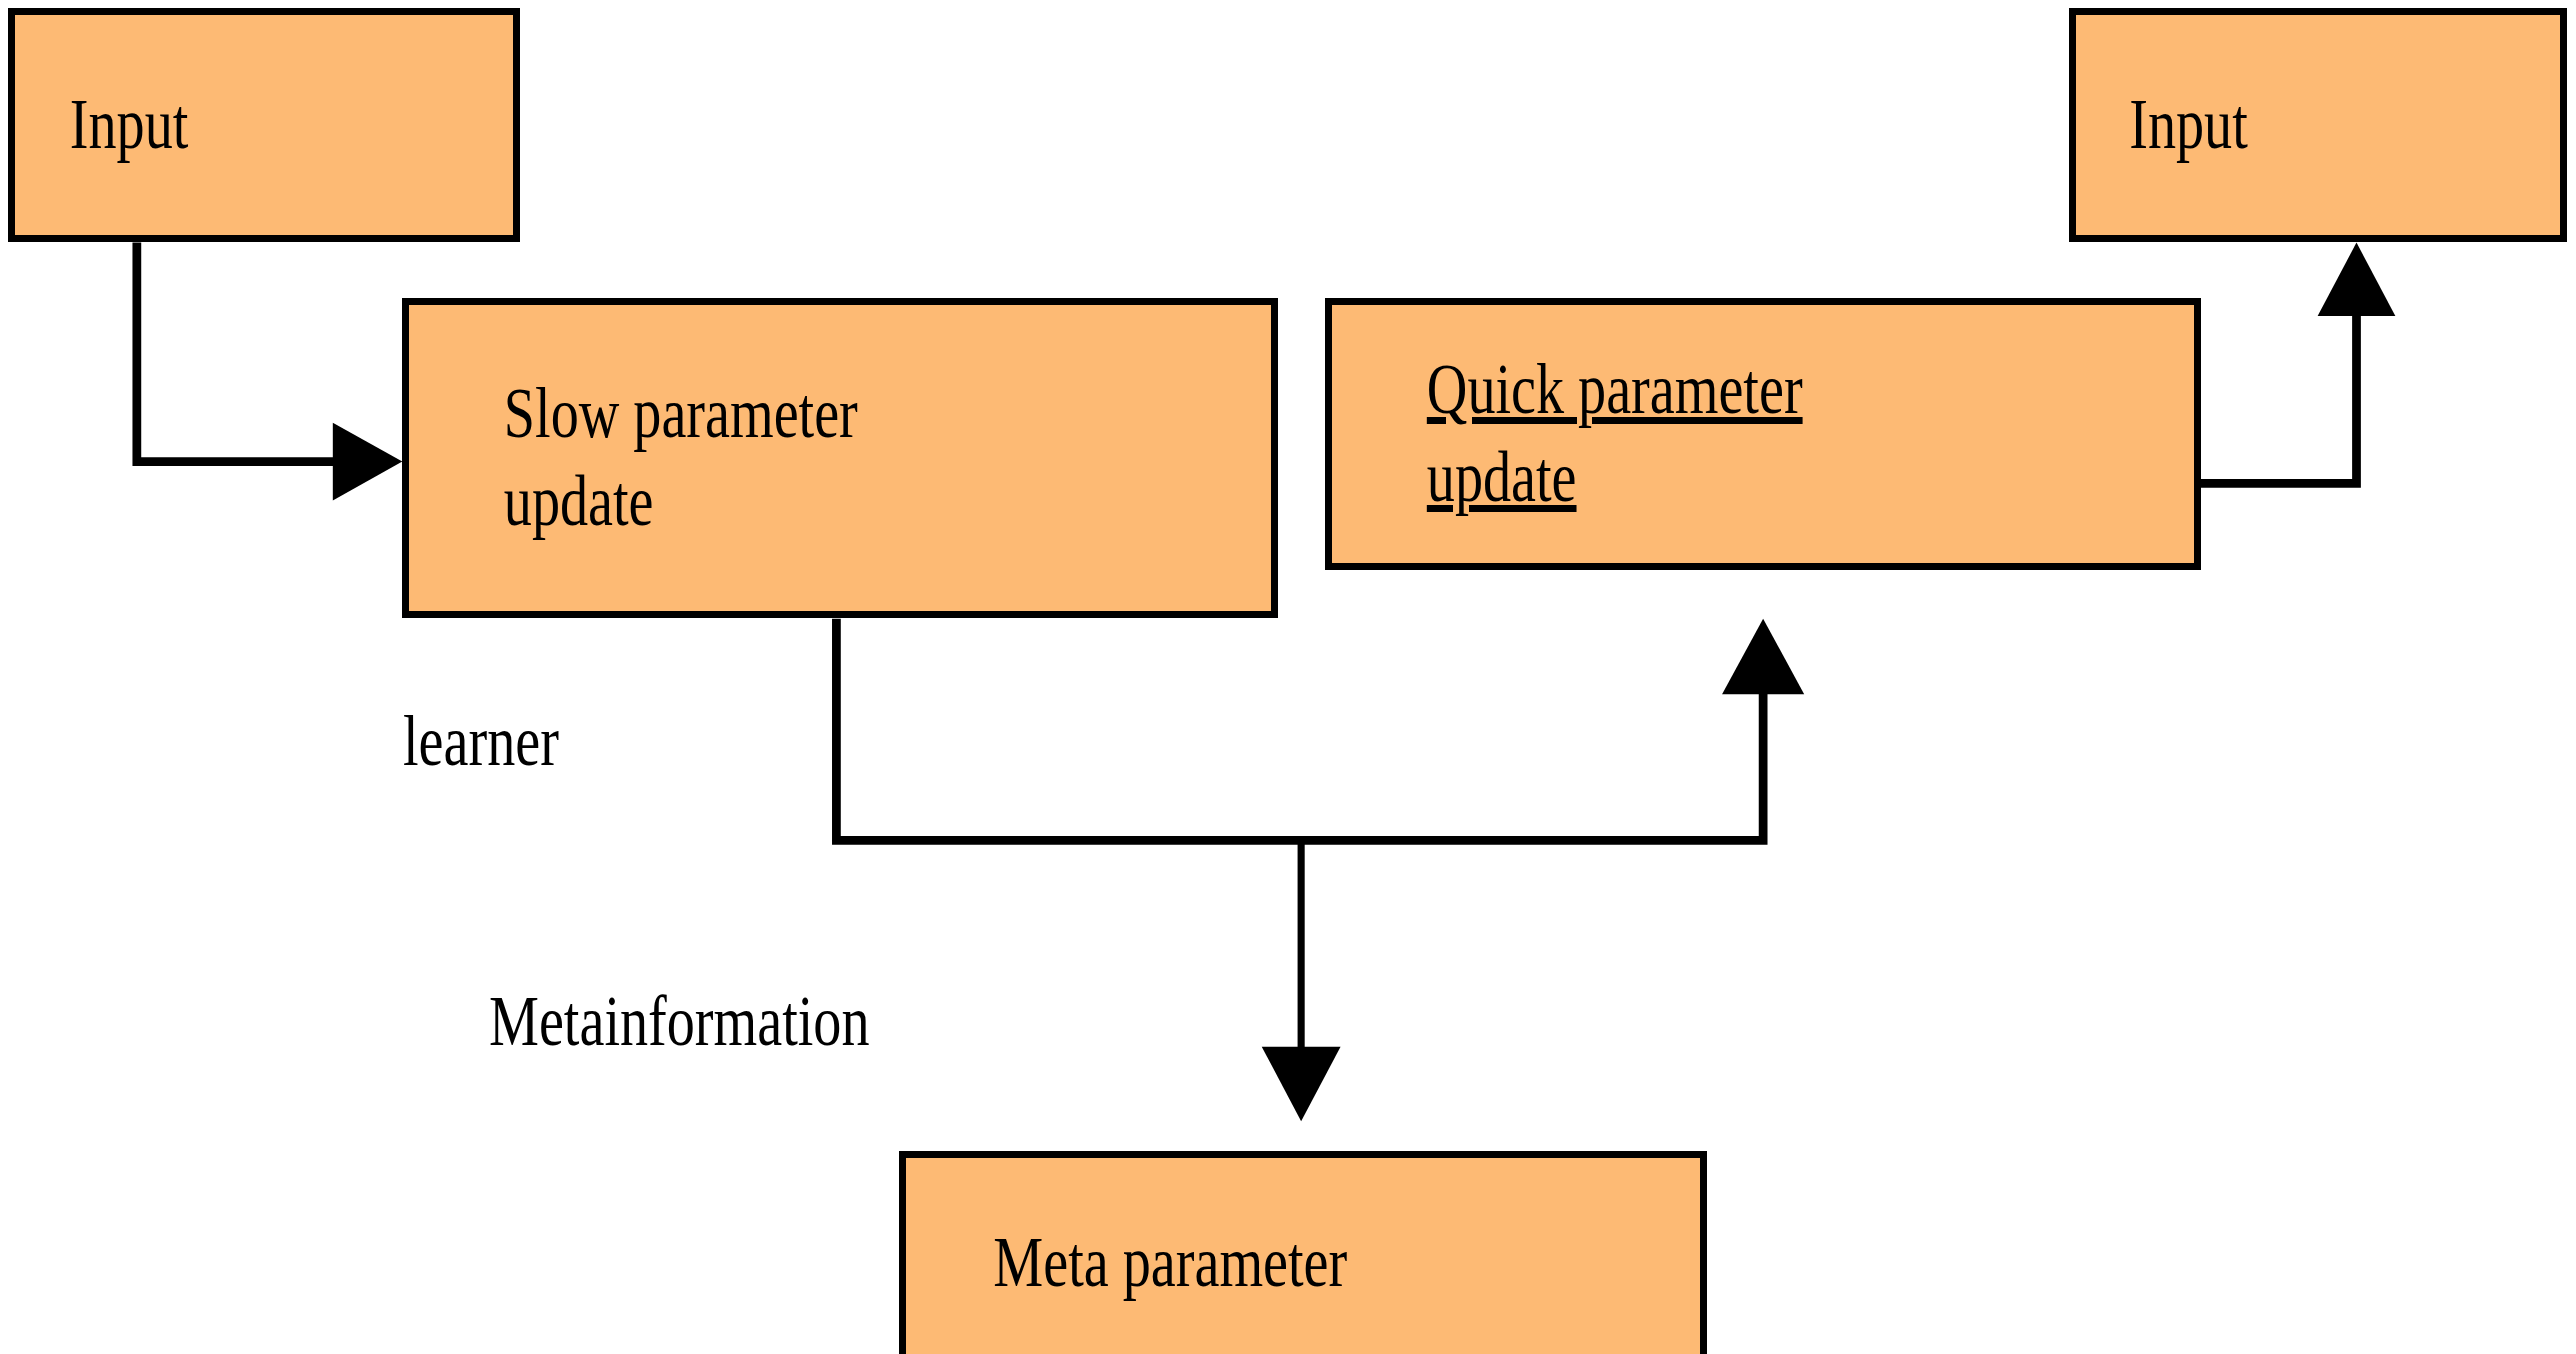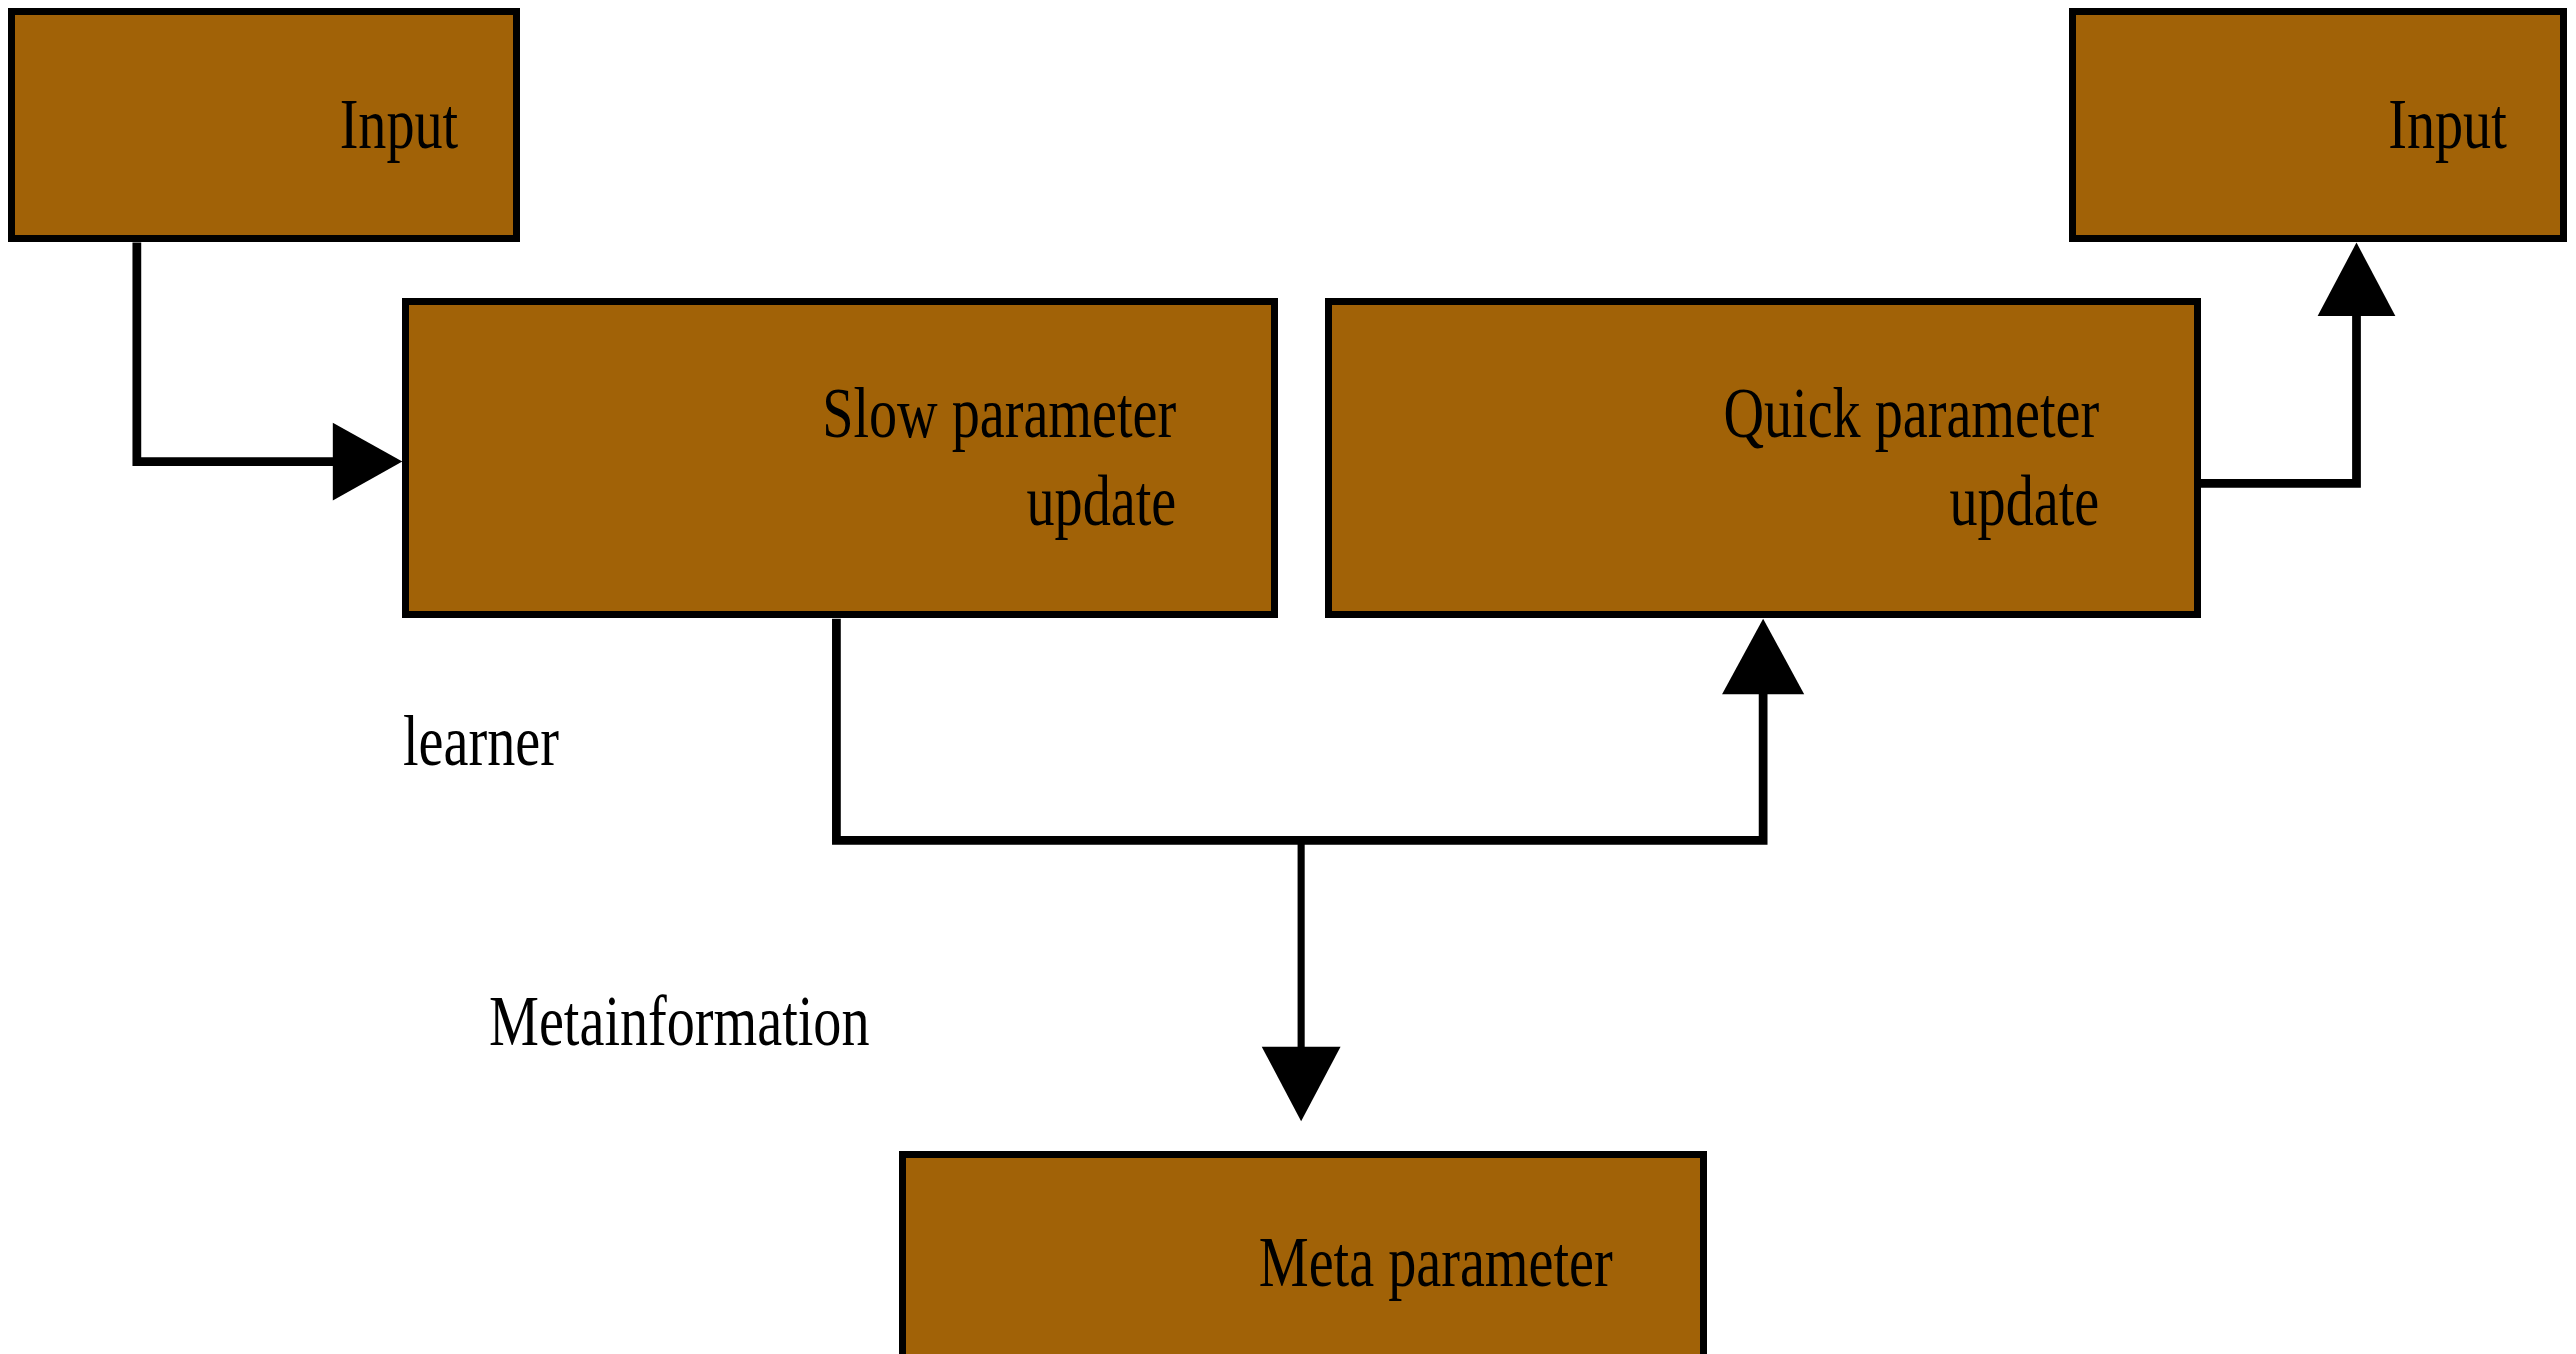--- a/index.html
+++ b/index.html
@@ -18,26 +18,26 @@
   #diagram-svg {
     position: absolute;
     left: 0;
     top: 0;
     width: 2576px;
     height: 1355px;
   }
   .node-box {
     position: absolute;
     box-sizing: border-box;
-    background: #a16207;
+    background: #fdba74;
     border: 7.1px solid #000000;
     display: flex;
     align-items: center;
     justify-content: center;
-    text-align: right;
+    text-align: left;
   }
   .node-label {
     font-family: "Liberation Serif", "DejaVu Serif", serif;
     color: #000000;
     line-height: 1.22;
     white-space: pre-line;
     transform: scaleX(0.78);
     transform-origin: center center;
     display: block;
     width: 128%;
@@ -53,21 +53,21 @@
     font-size: 72px;
     line-height: 1;
     white-space: nowrap;
     transform: scaleX(0.78);
     transform-origin: left center;
   }
 
   
   #box-input-left  { left: 8.2px;   top: 8.2px;   width: 512px;  height: 234px; }
   #box-slow        { left: 402px;  top: 298px;  width: 876px; height: 320px; }
-  #box-quick       { left: 1325px; top: 298px;  width: 876px; height: 320px; }
+  #box-quick       { left: 1325px; top: 298px;  width: 876px; height: 272px; text-decoration: underline; }
   #box-input-right { left: 2069px; top: 8.2px;   width: 498px;  height: 234px; }
   #box-meta        { left: 899px; top: 1121px; width: 808px; height: 223px; margin-top: 30px; }
 
   #label-learner   { left: 403px;  top: 705px; }
   #label-metainfo  { left: 489px;  top: 985px; }
 </style>
 </head>
 <body>
 
 <div id="canvas">

